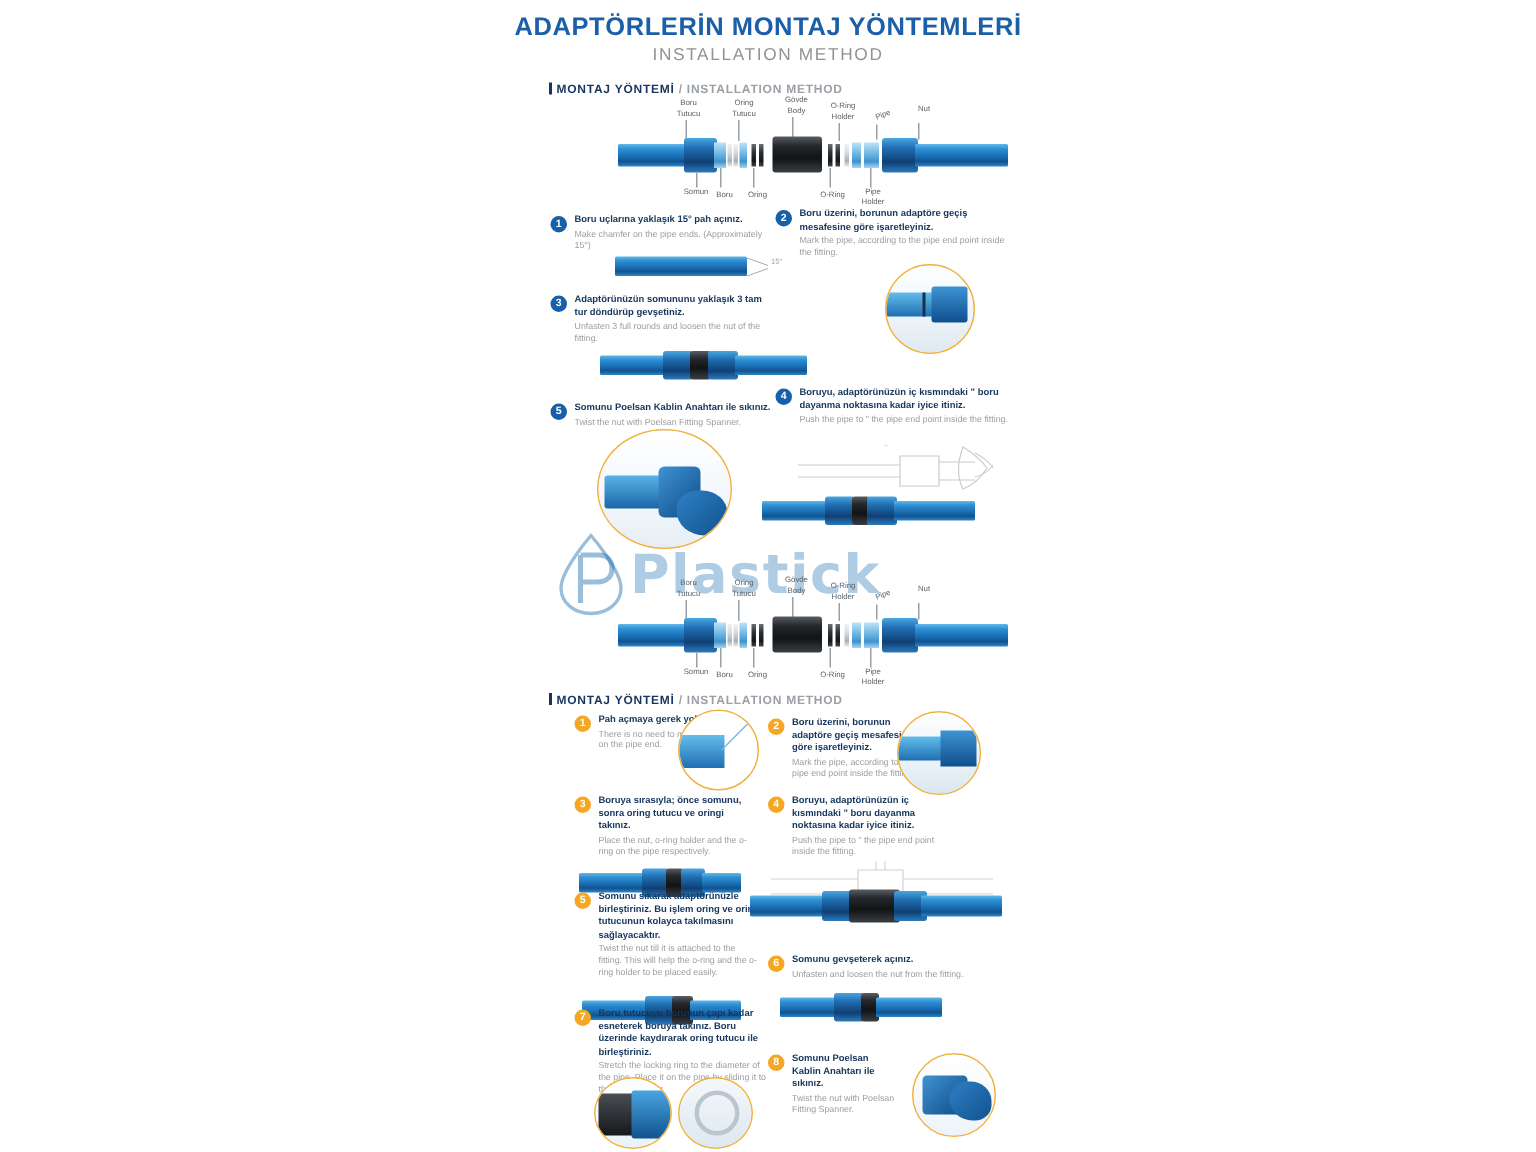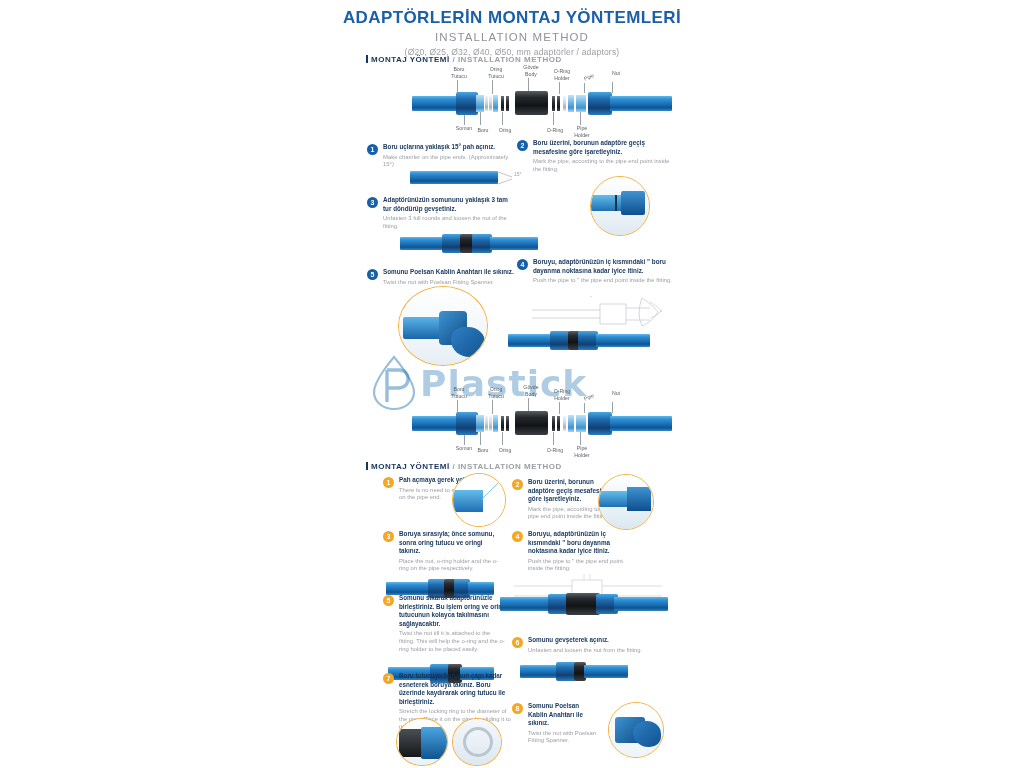--- a/index.html
+++ b/index.html
@@ -97,21 +97,20 @@
   }
 </style>
 </head>
 <body>
 
 <div class="sheet">
 
   <div class="title-block">
     <div class="main-title">ADAPTÖRLERİN MONTAJ YÖNTEMLERİ</div>
     <div class="sub-title">INSTALLATION METHOD</div>
-    <div class="size-title">(Ø20, Ø25, Ø32, Ø40, Ø50, mm adaptörler / adaptors)</div>
   </div>
 
   <div class="section-head" style="left:366px; top:55px;">
     <span class="bar"></span><span class="tr">MONTAJ YÖNTEMİ</span><span class="en"> / </span><span class="en">INSTALLATION METHOD</span>
   </div>
 
   <div class="diagram" style="left:412px; top:66px; width:270px; height:72px;">
 
     <div class="lbl" style="left:34px; top:0px; width:26px;">
       <span>Boru</span><br><span>Tutucu</span>

